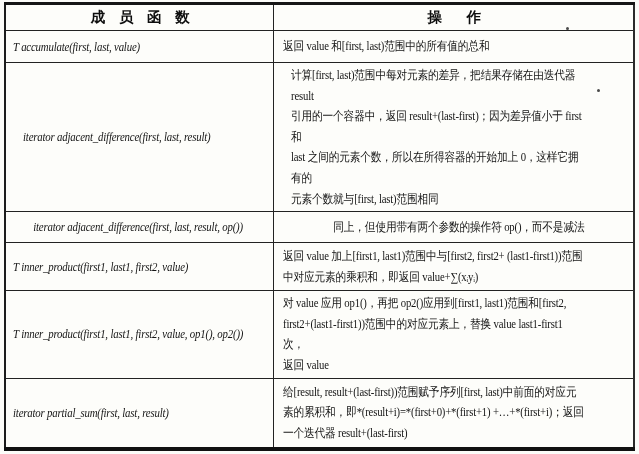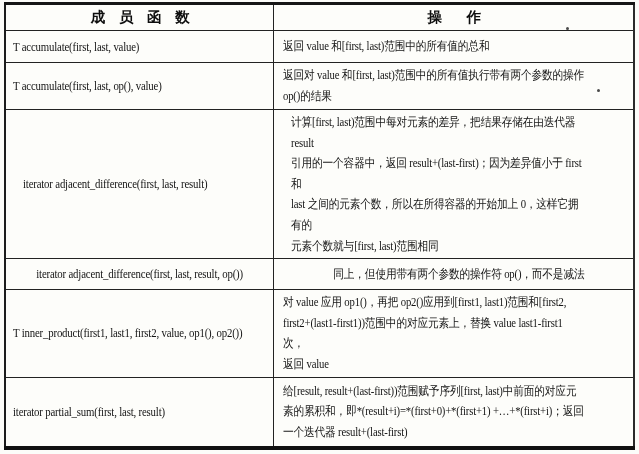--- a/index.html
+++ b/index.html
@@ -44,21 +44,21 @@
   col.c-op   { width: 361px; }
   th {
     height: 25px;
     font-size: 14.5px;
     font-weight: bold;
     text-align: center;
     letter-spacing: 5px;
     color: #0e0e0e;
     padding-left: 7px;
   }
-  td.func-cell { padding: 2px 4px 2px 7px; }
+  td.func-cell { padding: 2px 4px 2px 7px; font-style: italic; }
   td.op-cell   { padding: 2px 4px 2px 9px; }
   .functext {
     font-size: 12px;
     white-space: pre;
     transform: scaleX(0.90);
     transform-origin: 0 50%;
     letter-spacing: -0.2px;
     line-height: 18px;
   }
   .optext {
@@ -103,46 +103,46 @@
     </thead>
     <tbody>
       <tr class="r1">
         <td class="func-cell">
             <div class="functext">T accumulate(first, last, value)</div>
           </td>
         <td class="op-cell">
             <div class="optext">返回 value 和[first, last)范围中的所有值的总和</div>
           </td>
       </tr>
-      <tr class="r2">
-        <td class="func-cell">
-            <div class="functext">T accumulate(first, last, op(), value)</div>
-          </td>
-        <td class="op-cell">
-            <div class="optext">返回对 value 和[first, last)范围中的所有值执行带有两个参数的操作
-op()的结果</div>
-          </td>
-      </tr>
       <tr class="r3">
         <td class="func-cell">
             <div class="functext">iterator adjacent_difference(first, last, result)</div>
           </td>
         <td class="op-cell">
             <div class="optext">计算[first, last)范围中每对元素的差异，把结果存储在由迭代器 result
 引用的一个容器中，返回 result+(last-first)；因为差异值小于 first 和
 last 之间的元素个数，所以在所得容器的开始加上 0，这样它拥有的
 元素个数就与[first, last)范围相同</div>
           </td>
       </tr>
       <tr class="r4">
         <td class="func-cell">
             <div class="functext">iterator adjacent_difference(first, last, result, op())</div>
           </td>
         <td class="op-cell">
             <div class="optext">同上，但使用带有两个参数的操作符 op()，而不是减法</div>
+          </td>
+      </tr>
+      <tr class="r5">
+        <td class="func-cell">
+            <div class="functext">T inner_product(first1, last1, first2, value)</div>
+          </td>
+        <td class="op-cell">
+            <div class="optext">返回 value 加上[first1, last1)范围中与[first2, first2+ (last1-first1))范围
+中对应元素的乘积和，即返回 value+∑(xᵢyᵢ)</div>
           </td>
       </tr>
       <tr class="r6">
         <td class="func-cell">
             <div class="functext">T inner_product(first1, last1, first2, value, op1(), op2())</div>
           </td>
         <td class="op-cell">
             <div class="optext">对 value 应用 op1()，再把 op2()应用到[first1, last1)范围和[first2,
 first2+(last1-first1))范围中的对应元素上，替换 value last1-first1 次，
 返回 value</div>

